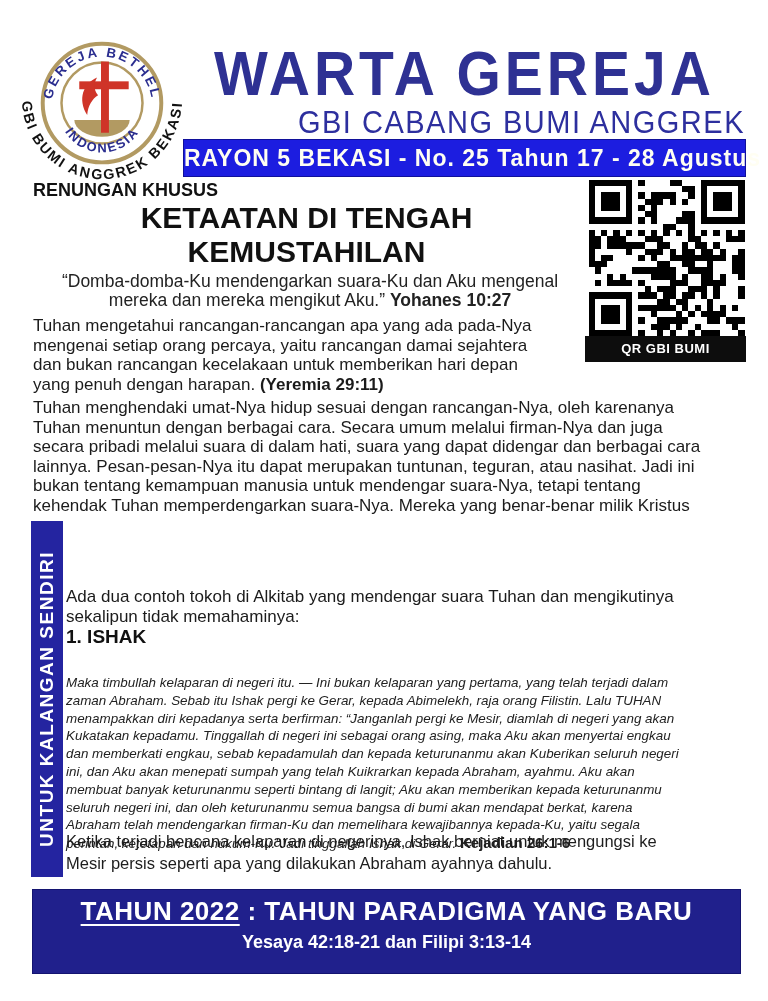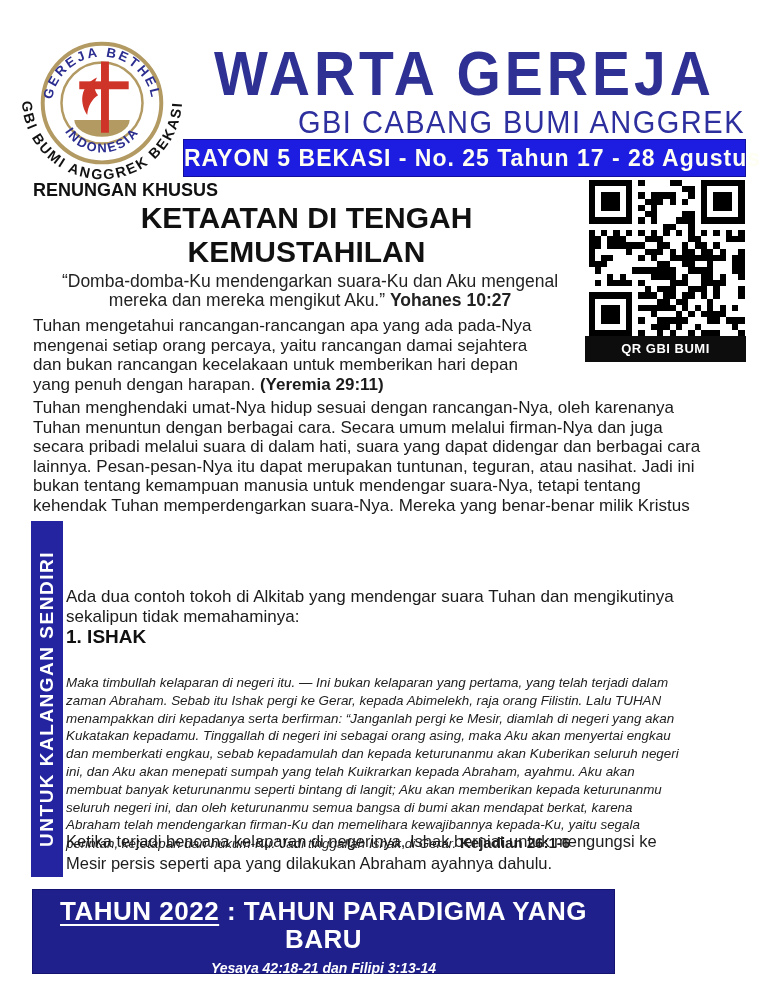--- a/index.html
+++ b/index.html
@@ -71,28 +71,28 @@
     position:absolute; left:31px; top:521px; width:32px; height:356px;
     background:#2424a0; display:flex; align-items:center; justify-content:center;
   }
   .side-bar span {
     transform:rotate(-90deg); white-space:nowrap; color:#ffffff;
     font-size:19px; font-weight:bold; letter-spacing:1.5px;
   }
 
   
   .footer-banner {
-    position:absolute; left:32px; top:889px; width:583px; height:85px;
+    position:absolute; left:32px; top:889px; width:709px; height:85px;
     background:#20208c; border:1px solid #141470; color:#ffffff; text-align:center;
     padding-top:7px;
   }
   .f-line1 { font-size:26px; font-weight:bold; letter-spacing:0.5px; line-height:28px; }
   .f-line1 .underl { text-decoration:underline; text-underline-offset:4px; text-decoration-thickness:2px; }
   .f-line2 { font-size:26px; font-weight:bold; font-style:italic; line-height:27px; }
-  .f-line3 { font-size:14px; font-weight:bold; font-style:italic; margin-top:7px; }
+  .f-line3 { font-size:18px; font-weight:bold; margin-top:7px; }
 </style>
 </head>
 <body>
 
 <div class="page">
 
   <div class="logo-wrap">
     <svg viewBox="0 0 170 170">
       <defs>
         <path id="arcTop" d="M 34,82 A 51,51 0 0 1 136,82"></path>

